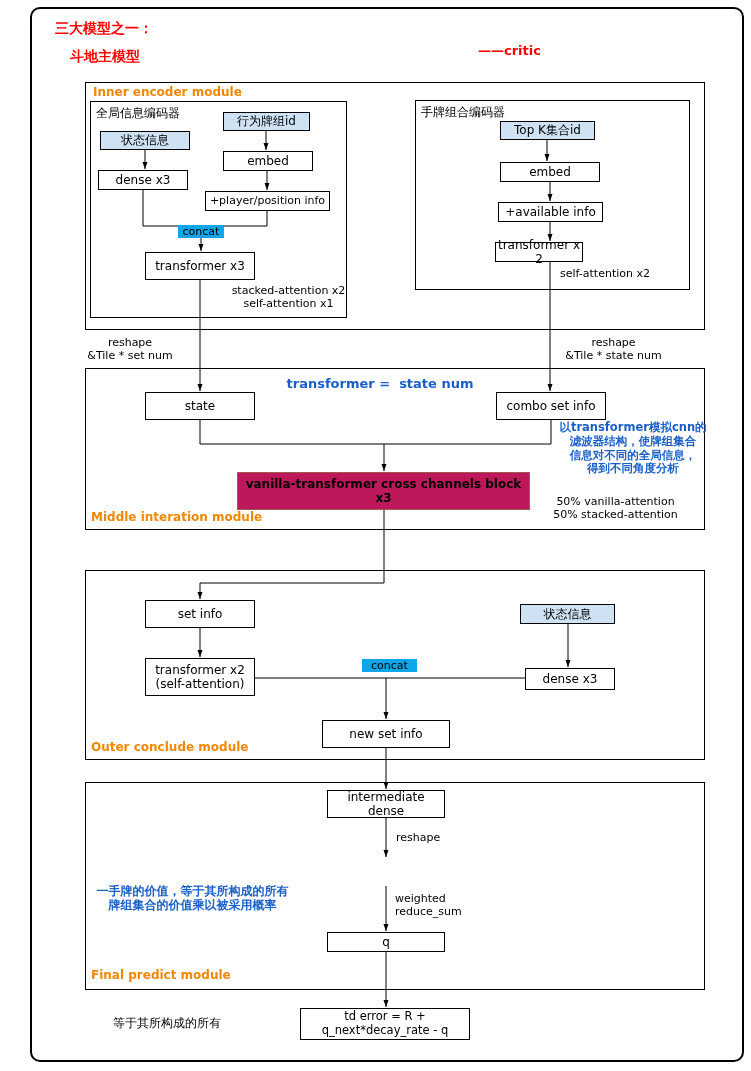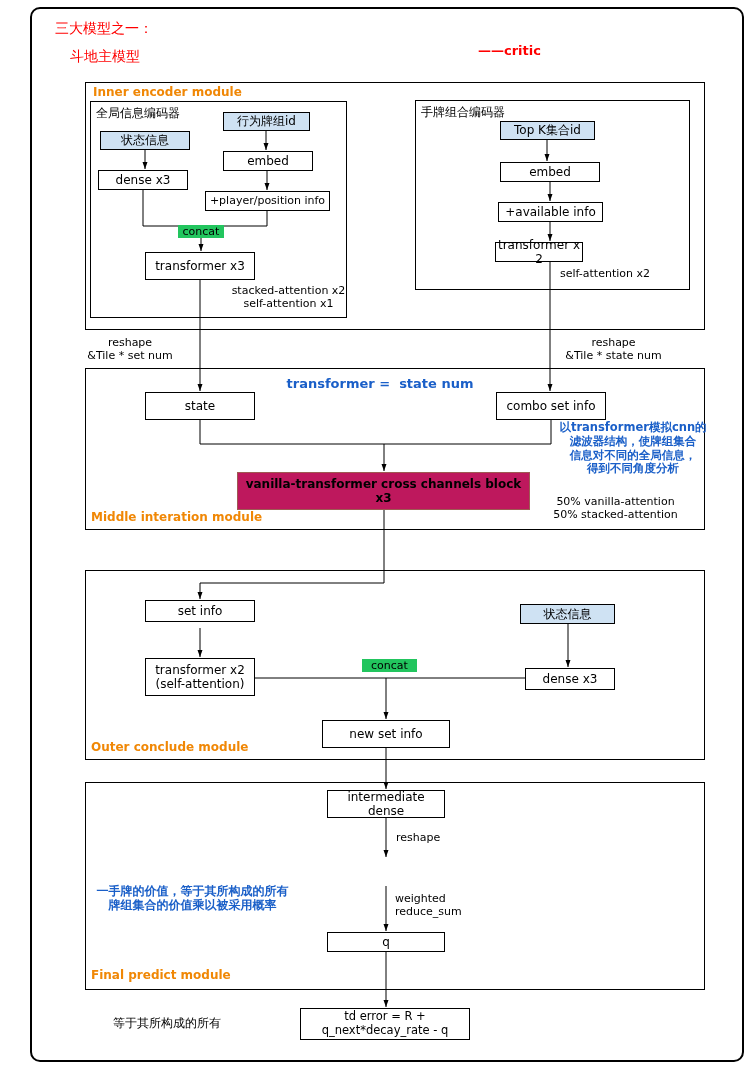--- a/index.html
+++ b/index.html
@@ -1,38 +1,38 @@
 <!DOCTYPE html>
 <html><head>
 <meta charset="utf-8">
 <style>
   * { margin:0; padding:0; box-sizing:border-box; }
   html,body { background:#ffffff; }
   body { font-family:"DejaVu Sans","Liberation Sans",sans-serif; color:#000; }
   .canvas { position:relative; width:751px; height:1071px; background:#fff; overflow:hidden; }
   .page-border { position:absolute; left:30px; top:7px; width:714px; height:1055px;
                  border:2px solid #000; border-radius:10px; }
-  .title { position:absolute; color:#ff0000; font-weight:normal; font-size:14px; }
+  .title { position:absolute; color:#ff0000; font-weight:bold; font-size:14px; }
   .critic { position:absolute; color:#ff0000; font-weight:bold; font-size:13px; }
   .module { position:absolute; border:1px solid #000; }
   .module-label { position:absolute; font-size:12px; font-weight:bold; color:#f08705; z-index:3; }
   .sub-label { position:absolute; font-size:12px; color:#000; z-index:3; }
   .box { position:absolute; border:1px solid #000; background:#fff; display:flex;
          flex-direction:column; align-items:center; justify-content:center;
          font-size:12px; text-align:center; line-height:1.2; z-index:2; }
   .box.small { font-size:11px; }
   .box.blue { background:#cfe2f3; }
   .box.pink { background:#be185d; border-color:#9e5a52;font-weight:bold; }
   .note { position:absolute; font-size:11px; color:#000; line-height:1.2; z-index:2; }
   .note span, .blue-note span { display:block; }
   .blue-note { position:absolute; font-weight:bold; color:#1a5fc8; text-align:center;
                line-height:1.2; z-index:2; }
   .heading { position:absolute; font-size:13px; font-weight:bold; color:#1a5fc8;
              text-align:center; white-space:pre; z-index:2; }
-  .edge-label { position:absolute; font-size:11px; background:#22c55e; padding:0 2px;
+  .edge-label { position:absolute; font-size:11px; background:#0ea5e9; padding:0 2px;
                 text-align:center; z-index:2; }
   svg.wires { position:absolute; left:0; top:0; z-index:1; }
 </style>
 </head>
 <body>
 
 <div class="canvas">
 
   <div class="page-border"></div>
 
@@ -125,21 +125,21 @@
     <span>得到不同角度分析</span>
   </div>
   <div class="note" style="left:548px; top:495px; width:135px; text-align:center;">
     <span>50% vanilla-attention</span>
     <span>50% stacked-attention</span>
   </div>
 
   <div class="module" style="left:85px; top:570px; width:620px; height:190px;"></div>
   <div class="module-label" style="left:91px; top:740px;">Outer conclude module</div>
 
-  <div class="box" style="left:145px; top:600px; width:110px; height:22px;">set info</div>
+  <div class="box" style="left:145px; top:600px; width:110px; height:28px;">set info</div>
   <div class="box blue" style="left:520px; top:604px; width:95px; height:20px;">状态信息</div>
   <div class="box" style="left:145px; top:658px; width:110px; height:38px;">
     <span>transformer x2</span>
     <span>(self-attention)</span>
   </div>
   <div class="box" style="left:525px; top:668px; width:90px; height:22px;">dense x3</div>
   <div class="edge-label" style="left:362px; top:659px; width:55px;">concat</div>
   <div class="box" style="left:322px; top:720px; width:128px; height:28px;">new set info</div>
 
   <div class="module" style="left:85px; top:782px; width:620px; height:208px;"></div>

